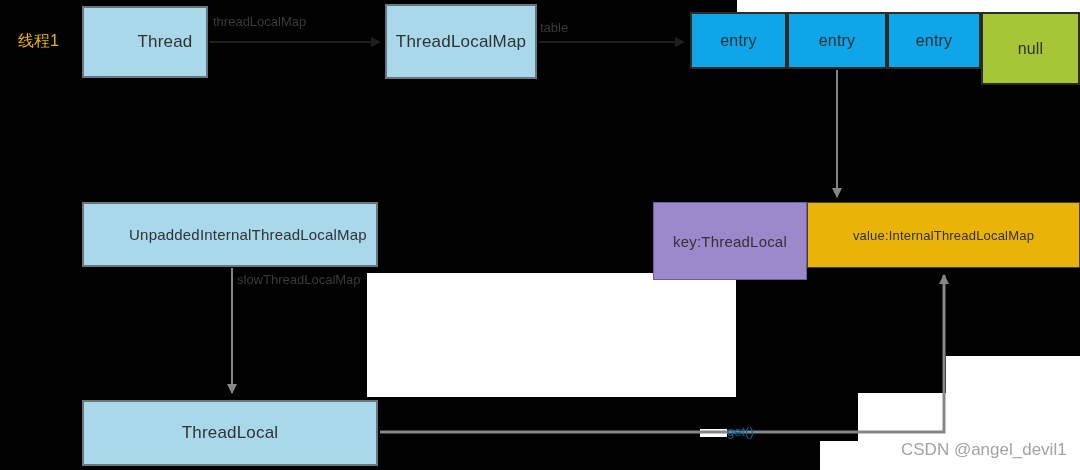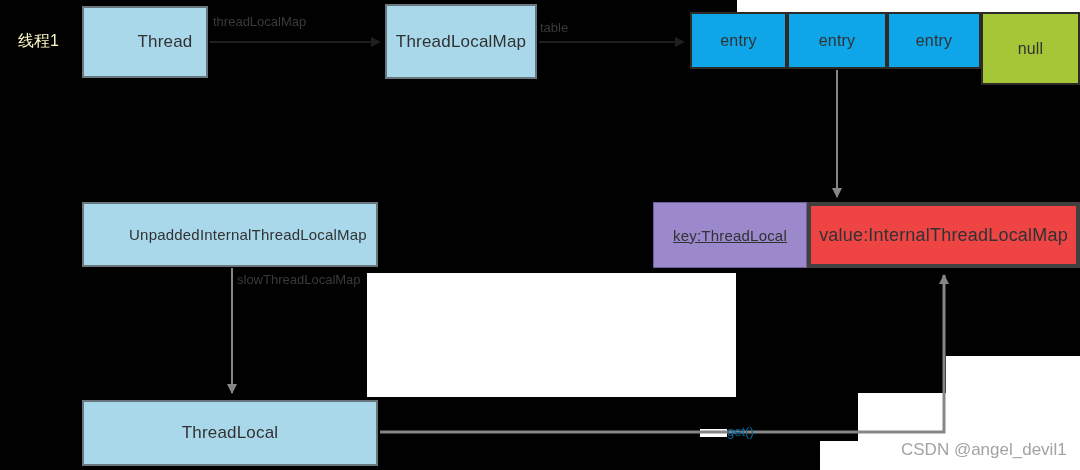--- a/index.html
+++ b/index.html
@@ -12,26 +12,26 @@
   .node{
     position:absolute;display:flex;align-items:center;justify-content:center;
     box-sizing:border-box;color:#313233;text-align:center;
     letter-spacing:0.2px;
   }
   .blue{background:#a9d8ea;border:2px solid #69767e;font-size:17px;}
   .small-blue{font-size:15px;padding-left:36px;}
   .tan{background:#0ea5e9;border:2px solid #2e2a26;font-size:16px;}
   .green{background:#a5c637;border:2px solid #2e2a26;font-size:16px;}
   .purple{background:#9b89cc;border:1px solid #6d5c96;font-size:15px;}
-  .pink{background:#ef4444;border:4px solid #404040;font-size:18px;}
+  .pink{background:#eab308;border:1px solid #404040;font-size:13px;}
   .edge-label{
     position:absolute;color:#3a3a3a;font-size:13px;white-space:nowrap;
   }
   .annotation{position:absolute;white-space:nowrap;}
-  #thread1-label{left:18px;top:31px;color:#fef9c3;font-size:16px;}
+  #thread1-label{left:18px;top:31px;color:#eab308;font-size:16px;}
   #watermark{left:901px;top:440px;color:#a3a3a3;font-size:17px;}
   svg.arrows{position:absolute;left:0;top:0;z-index:3;}
   .patch{z-index:1;}
   .node{z-index:2;}
   .edge-label,.annotation{z-index:4;}
 </style>
 </head>
 <body>
 
 <div class="stage">
@@ -63,21 +63,21 @@
 
   <div class="node blue" style="left:385px;top:4px;width:152px;height:75px;">ThreadLocalMap</div>
 
   <div class="node tan" style="left:690px;top:12px;width:97px;height:57px;">entry</div>
   <div class="node tan" style="left:787px;top:12px;width:100px;height:57px;">entry</div>
   <div class="node tan" style="left:887px;top:12px;width:94px;height:57px;">entry</div>
   <div class="node green" style="left:981px;top:12px;width:99px;height:73px;">null</div>
 
   <div class="node blue small-blue" style="left:82px;top:202px;width:296px;height:65px;">UnpaddedInternalThreadLocalMap</div>
 
-  <div class="node purple" style="left:653px;top:202px;width:154px;height:66px;text-decoration:underline;">key:ThreadLocal</div>
+  <div class="node purple" style="left:653px;top:202px;width:154px;height:78px;">key:ThreadLocal</div>
   <div class="node pink" style="left:807px;top:202px;width:273px;height:66px;">value:InternalThreadLocalMap</div>
 
   <div class="node blue" style="left:82px;top:400px;width:296px;height:66px;">ThreadLocal</div>
 
   <div class="edge-label" style="left:213px;top:14px;">threadLocalMap</div>
   <div class="edge-label" style="left:540px;top:8px;margin-top:12px;">table</div>
   <div class="edge-label" style="left:237px;top:272px;">slowThreadLocalMap</div>
   <div class="edge-label" style="left:727px;top:424px;color:#0369a1;">get()</div>
 
   <div class="annotation" id="thread1-label">线程1</div>

